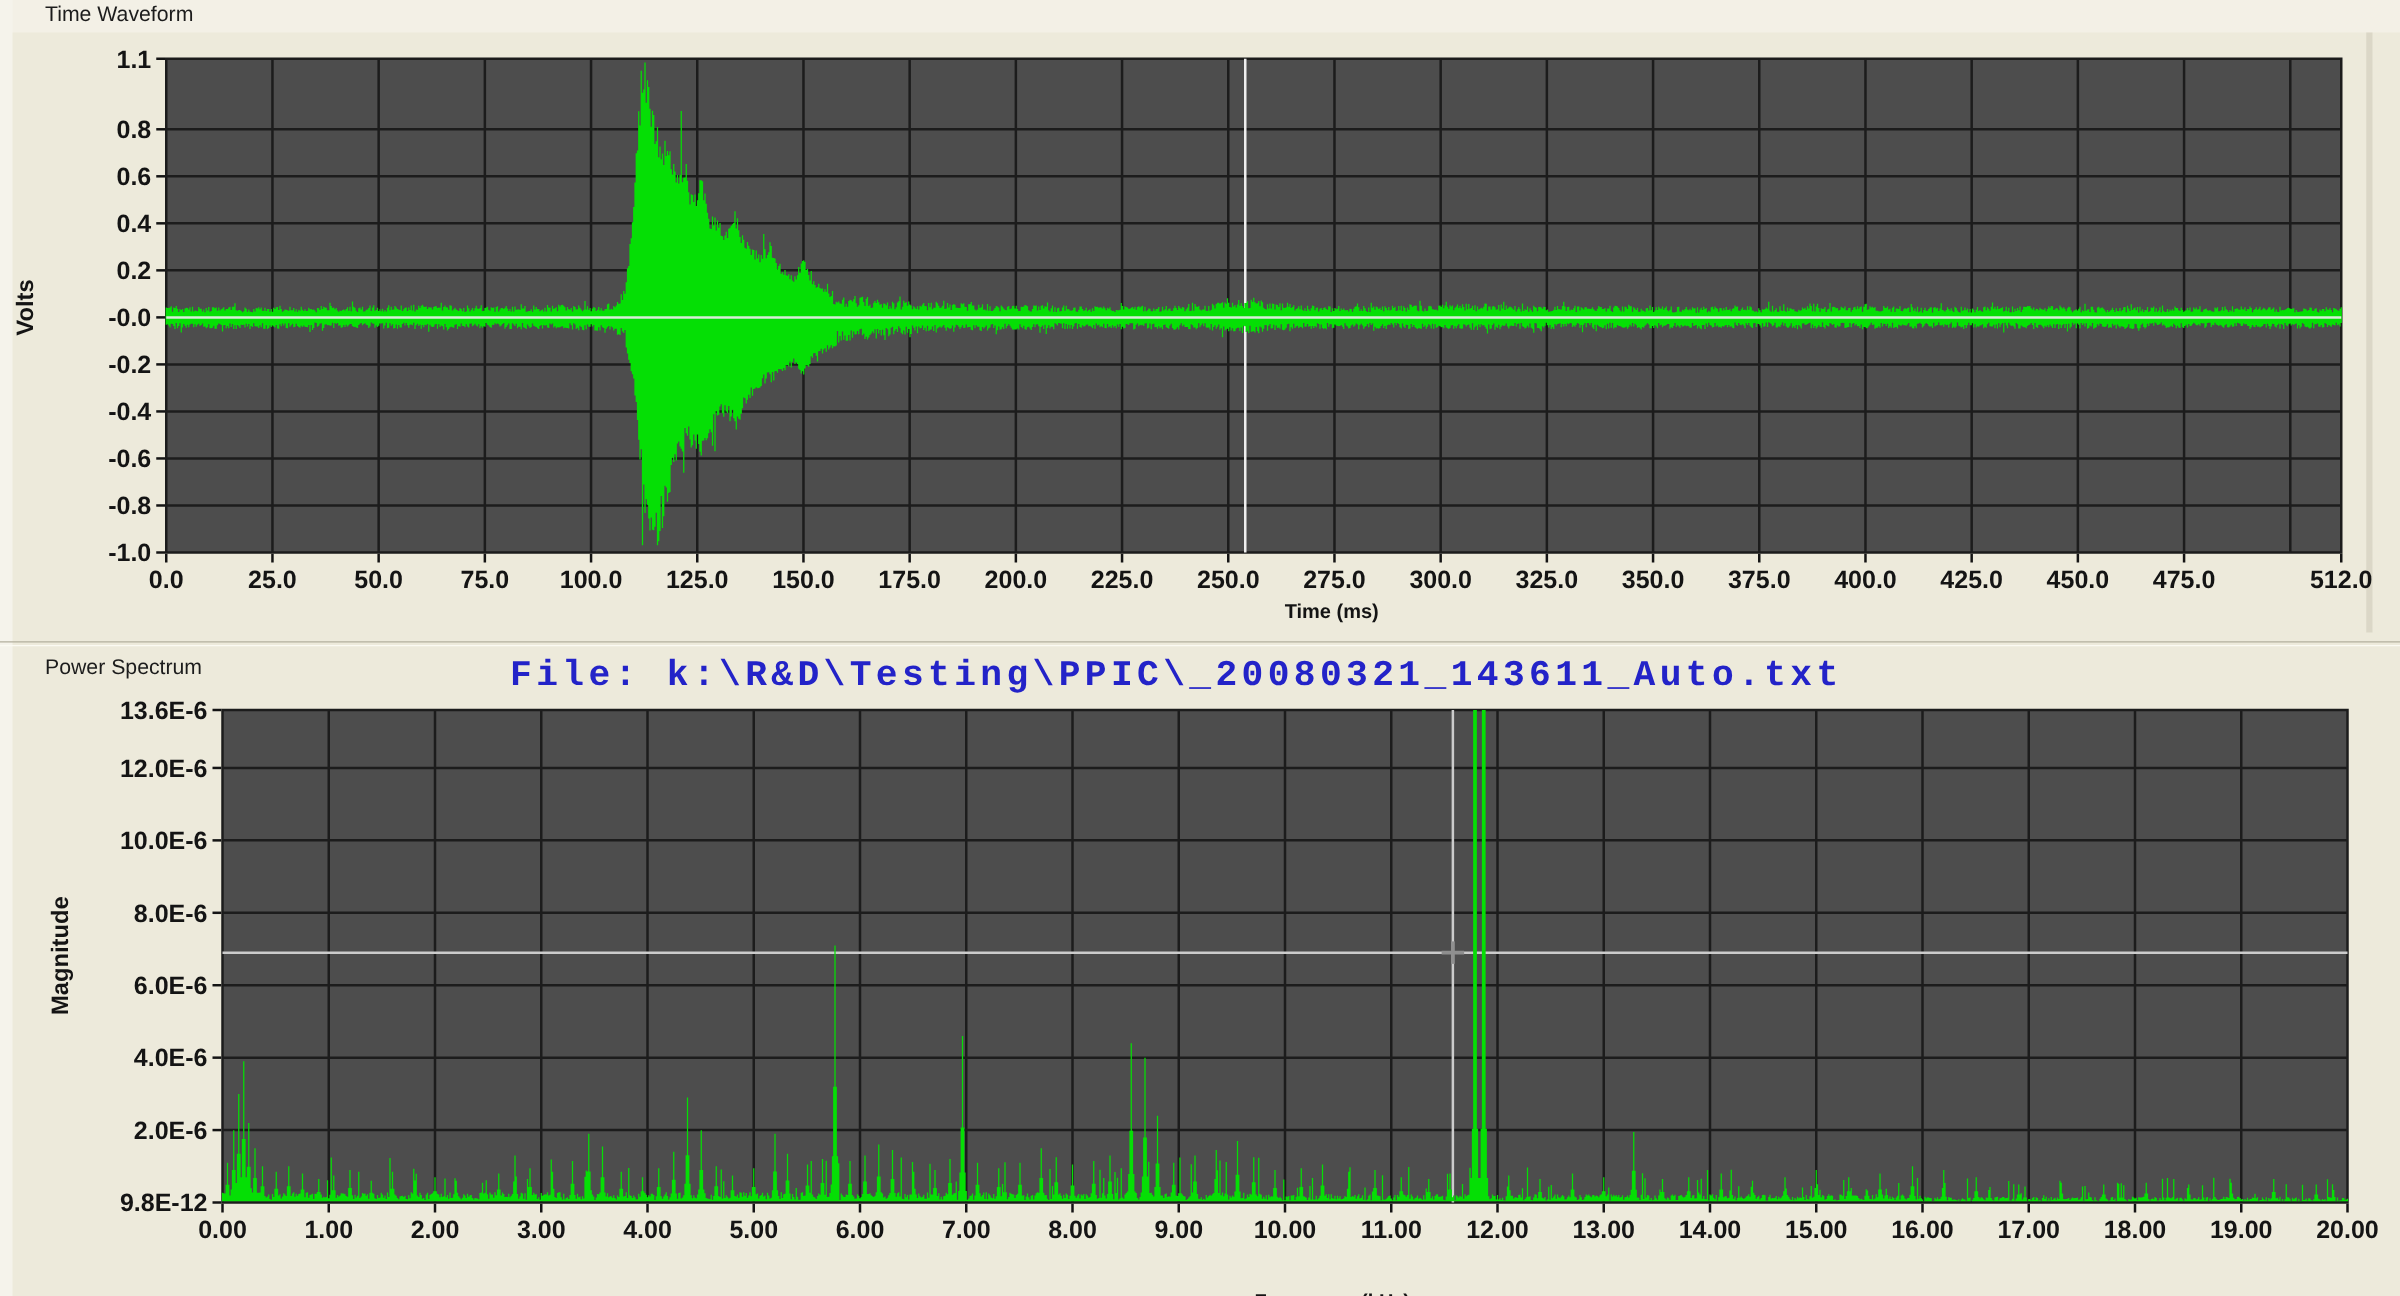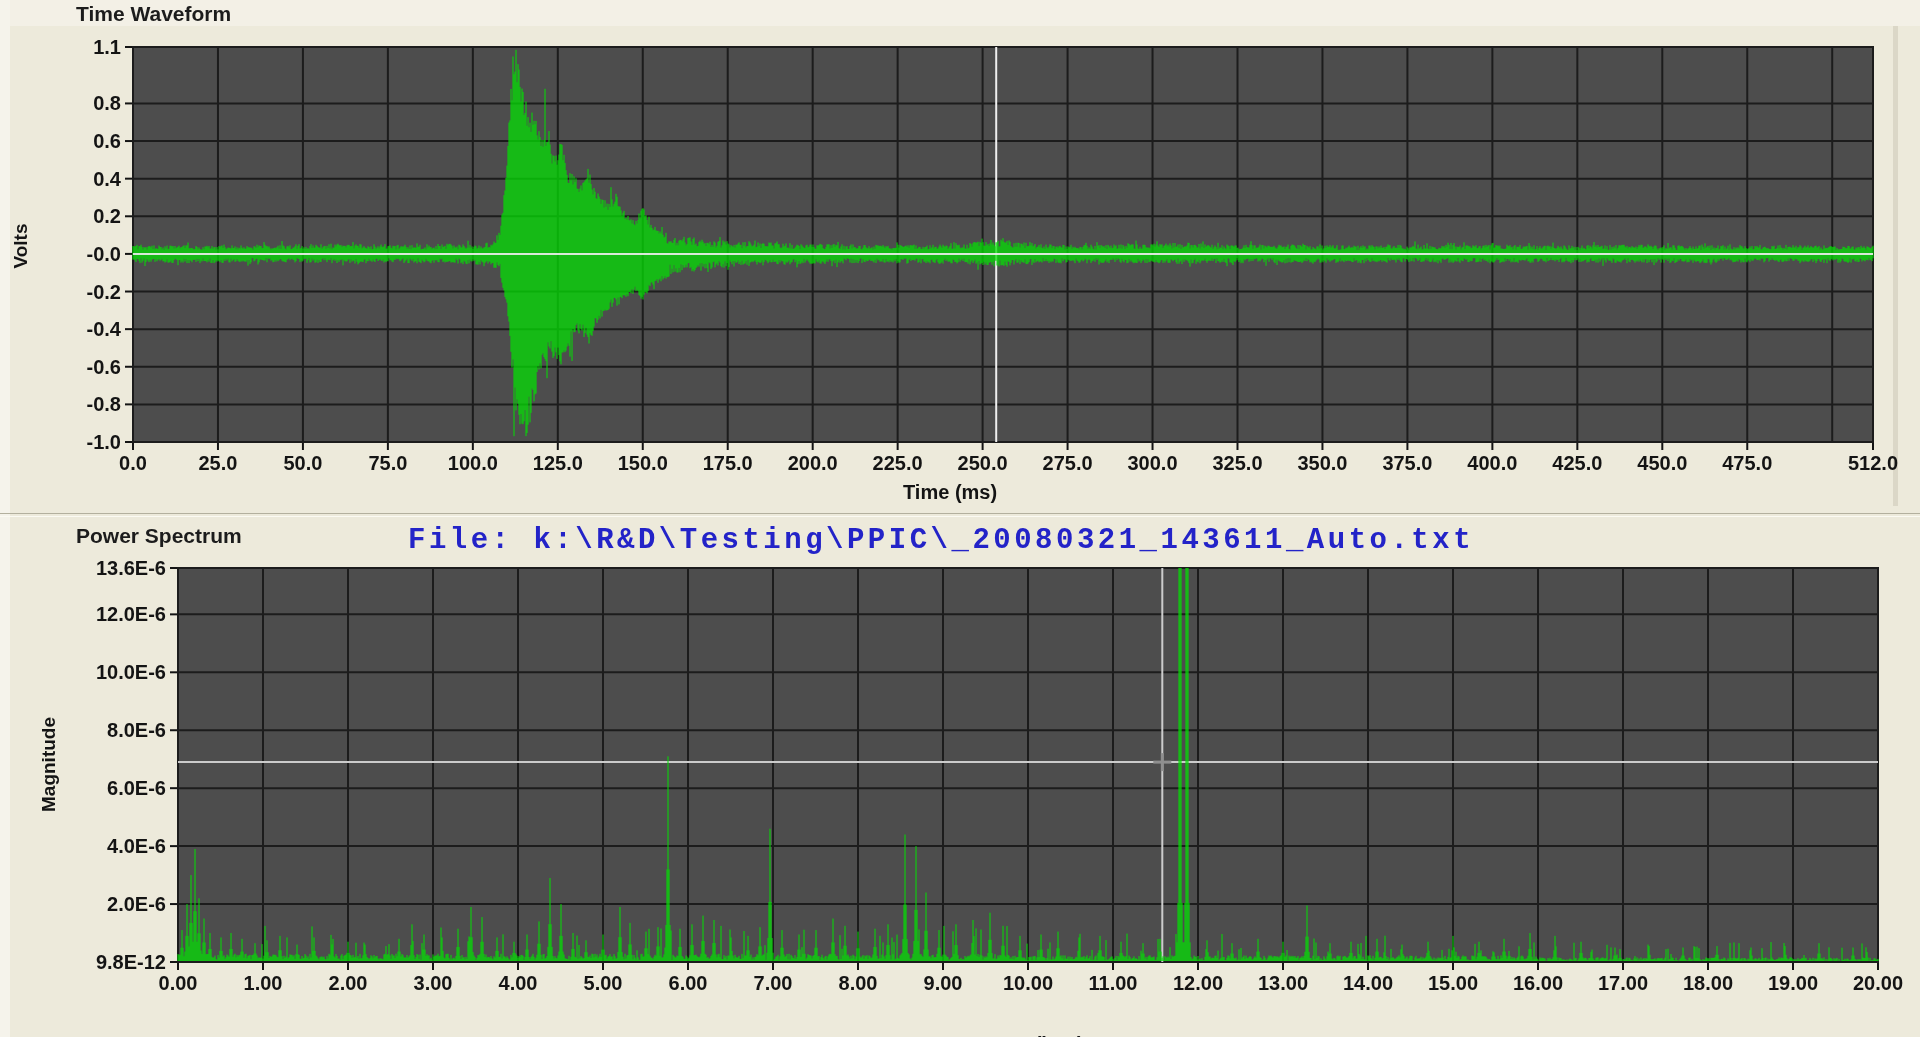--- a/index.html
+++ b/index.html
@@ -5,24 +5,24 @@
   html,body{margin:0;padding:0;}
   body{
     width:1920px;height:1037px;position:relative;overflow:hidden;
     background:#EDEADB;font-family:"Liberation Sans",sans-serif;
   }
   .strip-top{position:absolute;left:0;top:0;width:1920px;height:26px;background:#F3F0E6;}
   .edge-left{position:absolute;left:0;top:0;width:10px;height:1037px;background:#F5F3EB;}
   .edge-right{position:absolute;left:1893px;top:26px;width:5px;height:480px;background:#DBD7C7;}
   .groove{position:absolute;left:0;top:513px;width:1920px;height:2px;
     border-top:1px solid #B3B09E;border-bottom:1px solid #FBFAF2;}
-  .chart-title{position:absolute;font-size:21px;font-weight:700;color:#1C1C1C;white-space:pre;margin-left:40px;}
+  .chart-title{position:absolute;font-size:17px;font-weight:400;color:#1C1C1C;white-space:pre;}
   #title-waveform{left:36px;top:2px;}
   #title-spectrum{left:36px;top:524px;}
-  .axis-title{position:absolute;font-size:20px;font-weight:700;color:#141414;text-align:left;white-space:pre;}
+  .axis-title{position:absolute;font-size:16px;font-weight:700;color:#141414;text-align:right;white-space:pre;}
   #xlabel-top{left:903px;top:481px;width:200px;}
   #xlabel-bottom{left:928px;top:1001px;width:200px;margin-top:32px;}
   .vlabel{position:absolute;font-size:19px;font-weight:700;color:#141414;text-align:center;
     transform:rotate(-90deg);transform-origin:center;white-space:pre;}
   #ylabel-top{left:-14px;top:235px;width:70px;}
   #ylabel-bottom{left:3px;top:755px;width:92px;}
   #file-line{position:absolute;left:408px;top:524px;
     font-family:"Liberation Mono","DejaVu Sans Mono",monospace;
     font-size:29px;font-weight:700;letter-spacing:3.5px;color:#2323C8;white-space:pre;}
   svg text.tick{font-family:"Liberation Sans",sans-serif;font-size:20px;font-weight:700;fill:#141414;}

